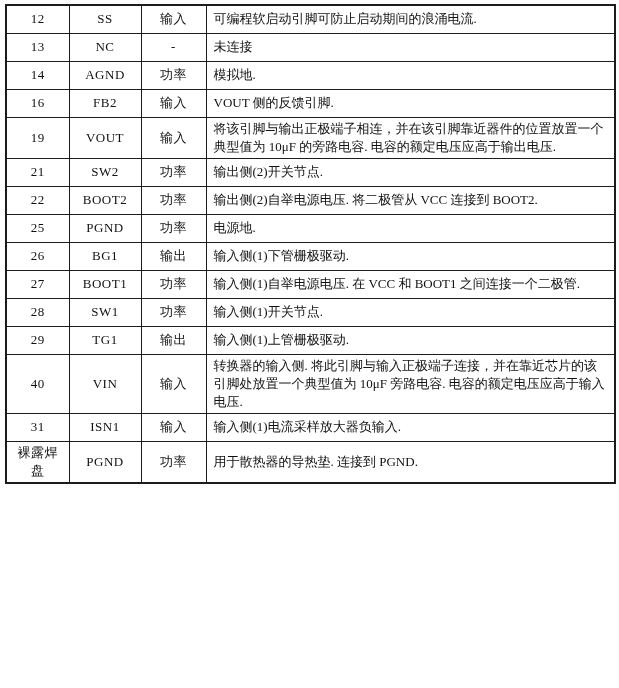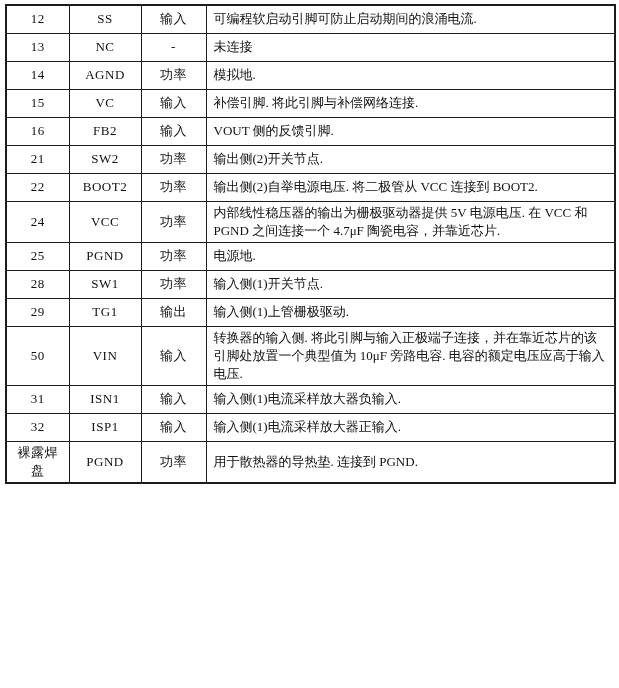--- a/index.html
+++ b/index.html
@@ -69,84 +69,84 @@
     <td class="c-type">-</td>
     <td class="c-desc">未连接</td>
   </tr>
         <tr>
     <td class="c-pin">14</td>
     <td class="c-name">AGND</td>
     <td class="c-type">功率</td>
     <td class="c-desc">模拟地.</td>
   </tr>
         <tr>
-    <td class="c-pin">15</td>
-    <td class="c-name">VC</td>
-    <td class="c-type">输入</td>
-    <td class="c-desc">补偿引脚. 将此引脚与补偿网络连接.</td>
-  </tr>
-        <tr>
     <td class="c-pin">16</td>
     <td class="c-name">FB2</td>
     <td class="c-type">输入</td>
     <td class="c-desc">VOUT 侧的反馈引脚.</td>
+  </tr>
+        <tr>
+    <td class="c-pin">19</td>
+    <td class="c-name">VOUT</td>
+    <td class="c-type">输入</td>
+    <td class="c-desc">将该引脚与输出正极端子相连，并在该引脚靠近器件的位置放置一个典型值为 10μF 的旁路电容. 电容的额定电压应高于输出电压.</td>
   </tr>
         <tr>
     <td class="c-pin">21</td>
     <td class="c-name">SW2</td>
     <td class="c-type">功率</td>
     <td class="c-desc">输出侧(2)开关节点.</td>
   </tr>
         <tr>
     <td class="c-pin">22</td>
     <td class="c-name">BOOT2</td>
     <td class="c-type">功率</td>
     <td class="c-desc">输出侧(2)自举电源电压. 将二极管从 VCC 连接到 BOOT2.</td>
   </tr>
         <tr>
-    <td class="c-pin">24</td>
-    <td class="c-name">VCC</td>
-    <td class="c-type">功率</td>
-    <td class="c-desc">内部线性稳压器的输出为栅极驱动器提供 5V 电源电压. 在 VCC 和 PGND 之间连接一个 4.7μF 陶瓷电容，并靠近芯片.</td>
-  </tr>
-        <tr>
     <td class="c-pin">25</td>
     <td class="c-name">PGND</td>
     <td class="c-type">功率</td>
     <td class="c-desc">电源地.</td>
+  </tr>
+        <tr>
+    <td class="c-pin">26</td>
+    <td class="c-name">BG1</td>
+    <td class="c-type">输出</td>
+    <td class="c-desc">输入侧(1)下管栅极驱动.</td>
+  </tr>
+        <tr>
+    <td class="c-pin">27</td>
+    <td class="c-name">BOOT1</td>
+    <td class="c-type">功率</td>
+    <td class="c-desc">输入侧(1)自举电源电压. 在 VCC 和 BOOT1 之间连接一个二极管.</td>
   </tr>
         <tr>
     <td class="c-pin">28</td>
     <td class="c-name">SW1</td>
     <td class="c-type">功率</td>
     <td class="c-desc">输入侧(1)开关节点.</td>
   </tr>
         <tr>
     <td class="c-pin">29</td>
     <td class="c-name">TG1</td>
     <td class="c-type">输出</td>
     <td class="c-desc">输入侧(1)上管栅极驱动.</td>
   </tr>
         <tr>
-    <td class="c-pin">50</td>
+    <td class="c-pin">40</td>
     <td class="c-name">VIN</td>
     <td class="c-type">输入</td>
     <td class="c-desc">转换器的输入侧. 将此引脚与输入正极端子连接，并在靠近芯片的该引脚处放置一个典型值为 10μF 旁路电容. 电容的额定电压应高于输入电压.</td>
   </tr>
         <tr>
     <td class="c-pin">31</td>
     <td class="c-name">ISN1</td>
     <td class="c-type">输入</td>
     <td class="c-desc">输入侧(1)电流采样放大器负输入.</td>
-  </tr>
-        <tr>
-    <td class="c-pin">32</td>
-    <td class="c-name">ISP1</td>
-    <td class="c-type">输入</td>
-    <td class="c-desc">输入侧(1)电流采样放大器正输入.</td>
   </tr>
         <tr>
     <td class="c-pin">裸露焊盘</td>
     <td class="c-name">PGND</td>
     <td class="c-type">功率</td>
     <td class="c-desc">用于散热器的导热垫. 连接到 PGND.</td>
   </tr>
       </tbody>
   </table>
 </div>

